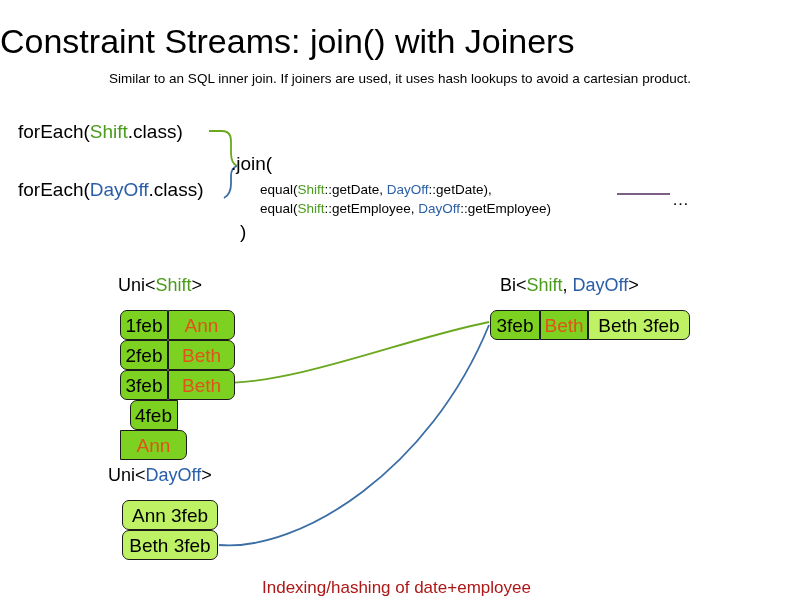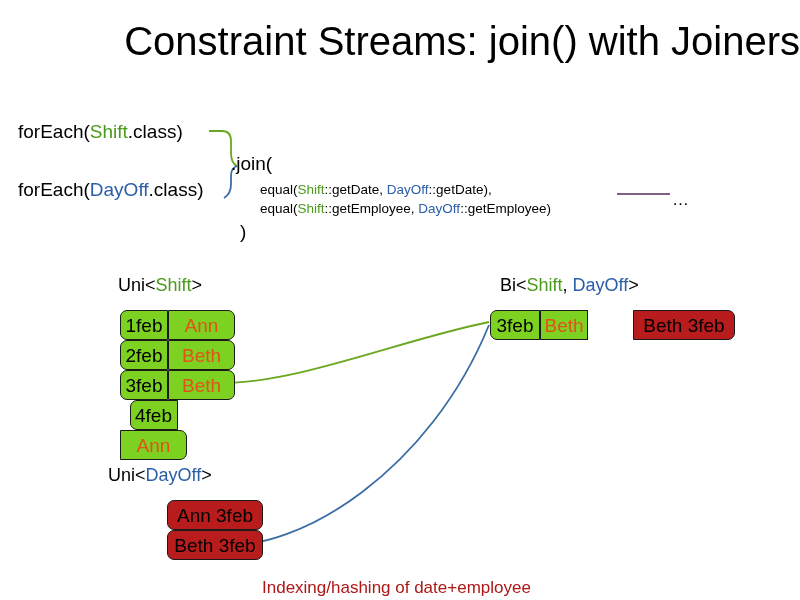--- a/index.html
+++ b/index.html
@@ -10,22 +10,22 @@
     color:#000;
     overflow:hidden;
     position:relative;
   }
   #stage{position:absolute;left:0;top:0;width:800px;height:600px;}
 
   .abs{position:absolute;}
 
   #title{
     left:0;top:20px;width:800px;
-    text-align:right;
-    font-size:40px;
+    text-align:left;
+    font-size:34px;
     line-height:42px;
     font-weight:400;
     letter-spacing:0px;
     color:#000;
   }
   #subtitle{
     left:0;top:70px;width:800px;
     text-align:center;
     font-size:13.5px;
     line-height:18px;
@@ -60,21 +60,21 @@
     border:1.6px solid #1a1a1a;
     border-radius:7px;
     display:flex;
     align-items:center;
     justify-content:center;
     font-size:19px;
     line-height:19px;
     height:30px;
   }
   .cell.green{background:#7dd221;}
-  .cell.blue{background:#b91c1c;margin-left:45px;}
+  .cell.blue{background:#bef264;}
   .cell.t-black{color:#000;}
   .cell.t-orange{color:#e2521a;}
   .cell.left{border-top-right-radius:0;border-bottom-right-radius:0;border-right-width:0.8px;}
   .cell.right{border-top-left-radius:0;border-bottom-left-radius:0;border-left-width:0.8px;}
 
   
   #shift-rows{left:120px;top:310px;}
   #shift-rows .row{left:0;align-items:center;}
   #shift-rows .cell.left{width:48px;}
   #shift-rows .cell.right{width:67px;}
@@ -99,20 +99,21 @@
   }
 
   svg#wires{position:absolute;left:0;top:0;width:800px;height:600px;pointer-events:none;}
 </style>
 </head>
 <body>
 
 <div id="stage">
 
   <div class="abs" id="title">Constraint Streams: join() with Joiners</div>
+  <div class="abs" id="subtitle">Similar to an SQL inner join. If joiners are used, it uses hash lookups to avoid a cartesian product.</div>
 
   <svg id="wires" viewBox="0 0 800 600">
 
     <path d="M 209 131 L 222 131 Q 231 131 231 141 L 231 153 Q 231 163 237 166" fill="none" stroke="#6aa81f" stroke-width="1.8"></path>
 
     <path d="M 224 198 Q 231 194 231 184 L 231 176 Q 231 168 237 166" fill="none" stroke="#3a6ea5" stroke-width="1.8"></path>
 
     <line x1="617" y1="194" x2="670" y2="194" stroke="#7d5f86" stroke-width="1.8"></line>
 
     <path d="M 221 383 C 300 383 400 340 489 322" fill="none" stroke="#6aa81f" stroke-width="1.8"></path>

